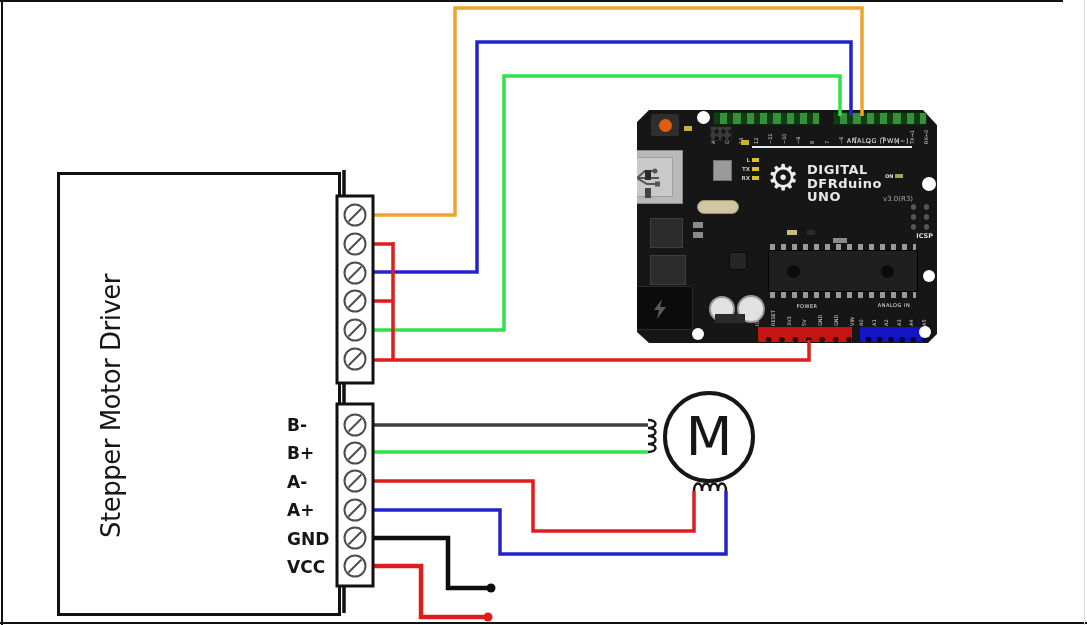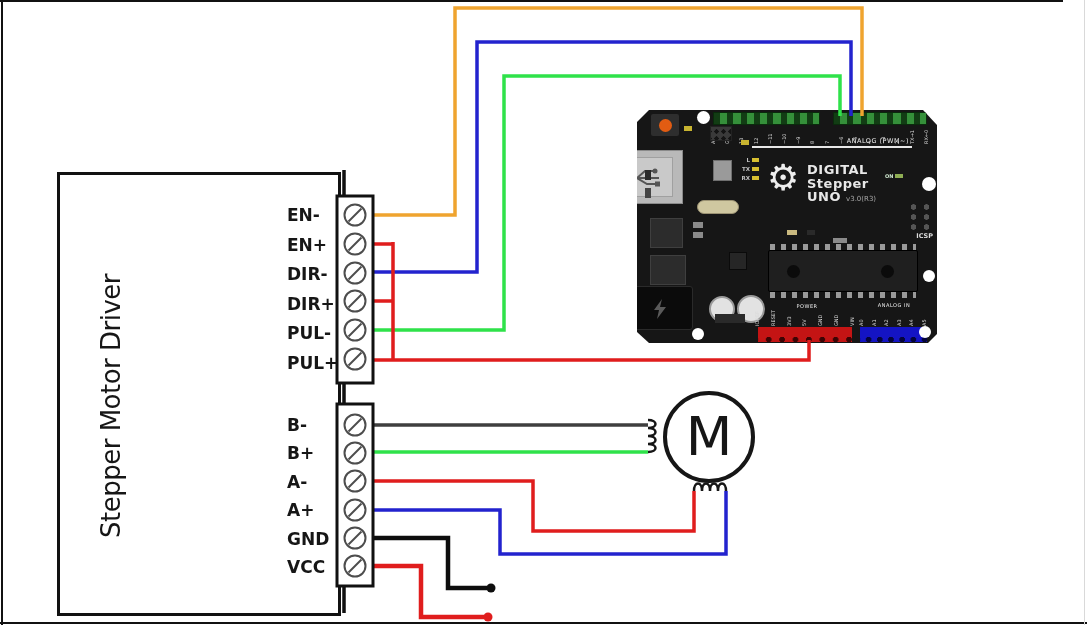--- a/index.html
+++ b/index.html
@@ -46,21 +46,21 @@
            background-image:radial-gradient(circle,#141414 2px,transparent 2.3px);background-size:7px 7px;background-position:2px 1px;}
   .led-block{left:104px;top:47px;display:flex;flex-direction:column;gap:3px;}
   .led-row{display:flex;align-items:center;gap:2px;}
   .led-row b{font-size:5.5px;color:#c0c0c0;font-weight:700;width:9px;text-align:right;}
   .led-row i{display:block;width:7px;height:4px;background:#d8c030;}
   .usb{left:-28px;top:40px;width:74px;height:54px;background:#b9b9b9;border:1px solid #8a8a8a;box-sizing:border-box;}
   .usb-inner{left:7px;top:6px;width:56px;height:40px;background:#c9c9c9;border:1px solid #a0a0a0;box-sizing:border-box;}
   .crystal{left:60px;top:90px;width:42px;height:14px;border-radius:7px;background:#cfc7a0;border:1px solid #9a9172;box-sizing:border-box;}
   .gear{left:130px;top:48px;font-size:36px;line-height:40px;color:#ededed;}
   .brand{left:170px;top:53px;color:#e8e8e8;font-weight:700;font-size:13px;line-height:13.5px;letter-spacing:0.5px;}
-  .brand .ver{font-size:7px;color:#a8a8a8;font-weight:400;letter-spacing:0;}
+  .brand .ver{font-size:7px;color:#a8a8a8;font-weight:400;letter-spacing:0;margin-left:37px;}
   .on-block{left:248px;top:63px;display:flex;align-items:center;gap:2px;}
   .on-block b{font-size:5px;color:#cfe8cf;}
   .on-block i{display:block;width:8px;height:4px;background:#8fae54;}
   .icsp-dots{left:267px;top:90px;width:26px;height:30px;
              background-image:radial-gradient(circle,#555 2.5px,transparent 3px);background-size:13px 10px;background-position:3px 2px;}
   .icsp-label{left:264px;top:122px;width:32px;text-align:right;font-size:6.5px;font-weight:700;color:#ddd;}
   .atmega{left:131px;top:140px;width:150px;height:42px;background:#1f1f1f;border-radius:2px;border:1px solid #000;box-sizing:border-box;}
   .chip-legs{height:6px;background:repeating-linear-gradient(90deg,#9a9a9a 0 5px,transparent 5px 11px);}
   .legs-top{left:133px;top:134px;width:146px;}
   .legs-bottom{left:133px;top:182px;width:146px;}
@@ -87,28 +87,20 @@
 <div id="canvas">
 
   <div class="abs frame-top"></div>
   <div class="abs frame-left"></div>
   <div class="abs frame-bottom"></div>
   <div class="abs frame-right"></div>
 
   <div class="abs driver-box"></div>
   <div class="abs driver-title">Stepper Motor Driver</div>
 
-  <div class="abs pin-col pin-col-upper">
-      <span>EN-</span>
-      <span>EN+</span>
-      <span>DIR-</span>
-      <span>DIR+</span>
-      <span>PUL-</span>
-      <span>PUL+</span>
-    </div>
   <div class="abs pin-col pin-col-lower">
       <span>B-</span>
       <span>B+</span>
       <span>A-</span>
       <span>A+</span>
       <span>GND</span>
       <span>VCC</span>
     </div>
 
   <svg id="schematic" class="abs" width="1087" height="625" viewBox="0 0 1087 625">
@@ -214,21 +206,21 @@
           <circle cx="32" cy="6" r="2.5" fill="#555"></circle>
           <rect x="32" y="16.5" width="5" height="5" fill="#555"></rect>
         </svg>
       </div>
     </div>
 
     <div class="abs crystal"></div>
     <div class="abs gear">⚙</div>
     <div class="abs brand">
       <div>DIGITAL</div>
-      <div>Stepper</div>
+      <div>DFRduino</div>
       <div><span>UNO</span> <span class="ver">v3.0(R3)</span></div>
     </div>
     <div class="abs on-block">
       <b>ON</b>
         <i></i>
     </div>
 
     <div class="abs icsp-dots"></div>
     <div class="abs icsp-label">ICSP</div>
     <div class="abs hole" style="left:285px;top:67px;width:14px;height:14px;"></div>

